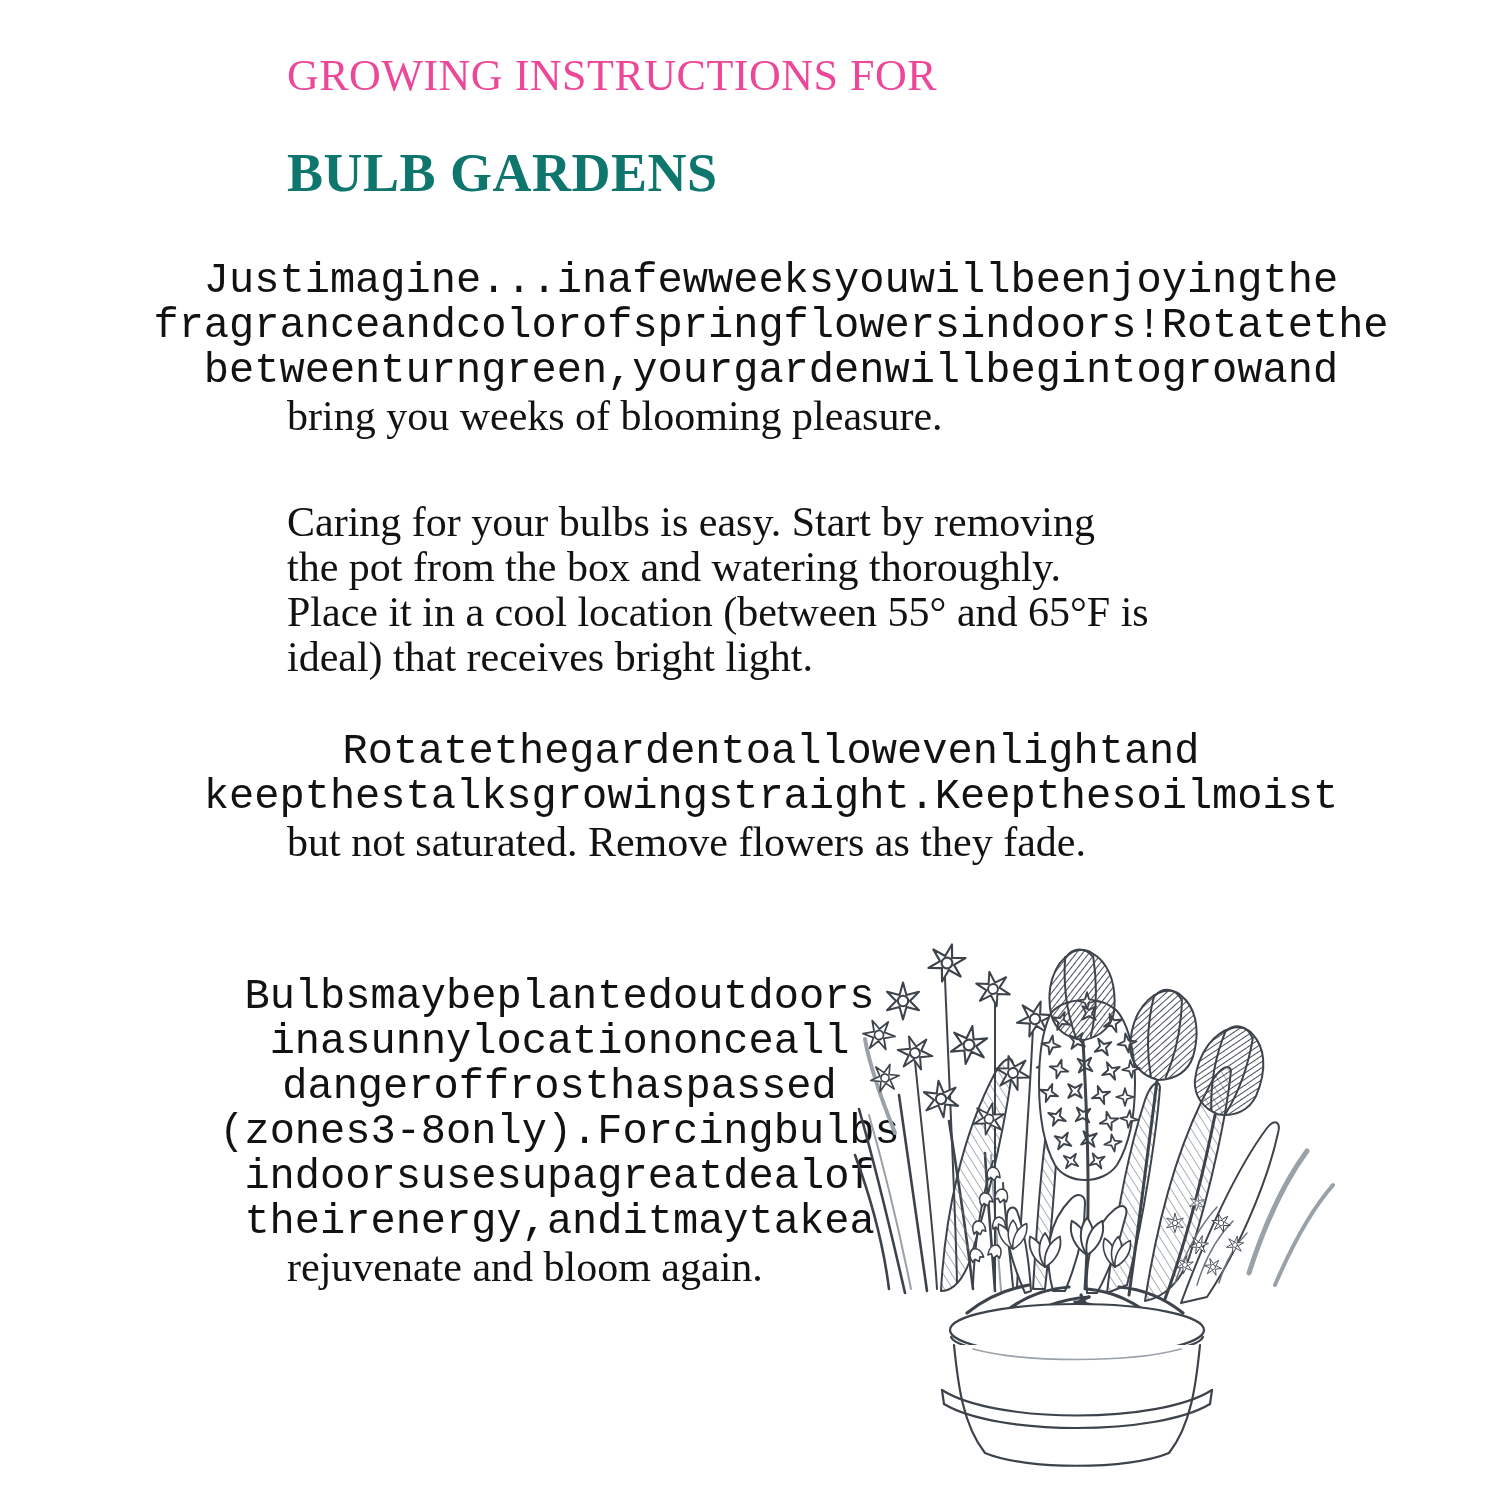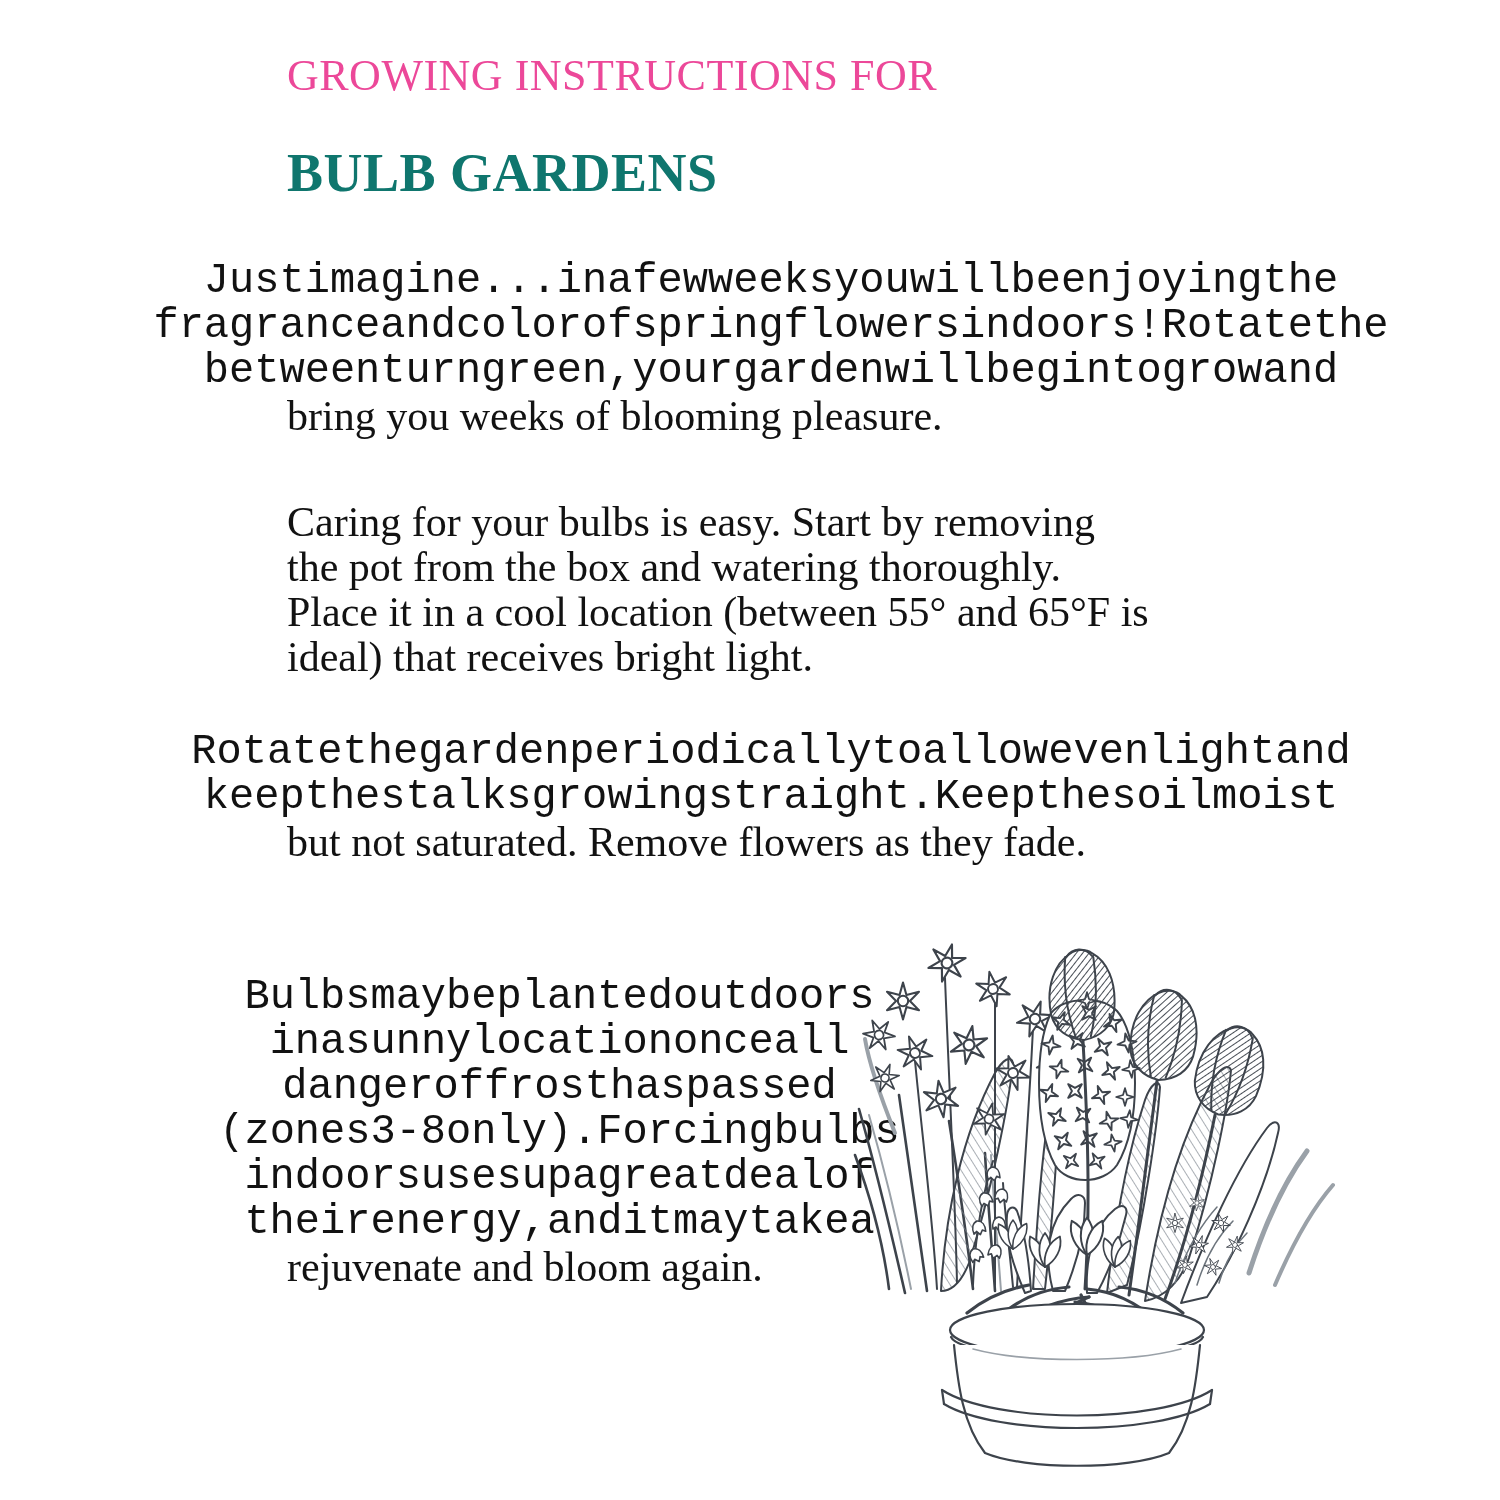--- a/index.html
+++ b/index.html
@@ -108,21 +108,20 @@
         <div class="line">Caring for your bulbs is easy. Start by removing</div>
         <div class="line">the pot from the box and watering thoroughly.</div>
         <div class="line">Place it in a cool location (between 55° and 65°F is</div>
         <div class="line">ideal) that receives bright light.</div>
       </div>
       <div class="para para-rotate">
         <div class="line j">
           <span>Rotate</span>
           <span>the</span>
           <span>garden</span>
-          <span>periodically</span>
           <span>to</span>
           <span>allow</span>
           <span>even</span>
           <span>light</span>
           <span>and</span>
         </div>
         <div class="line j">
           <span>keep</span>
           <span>the</span>
           <span>stalks</span>

